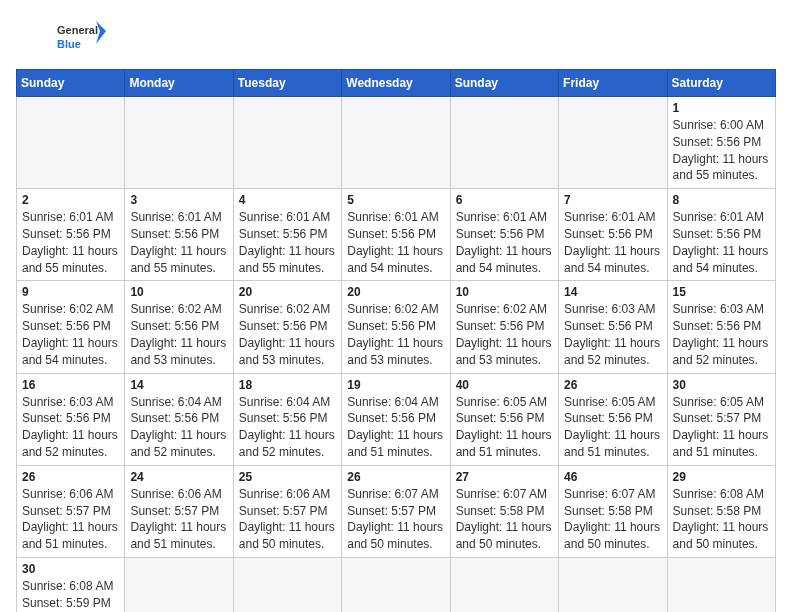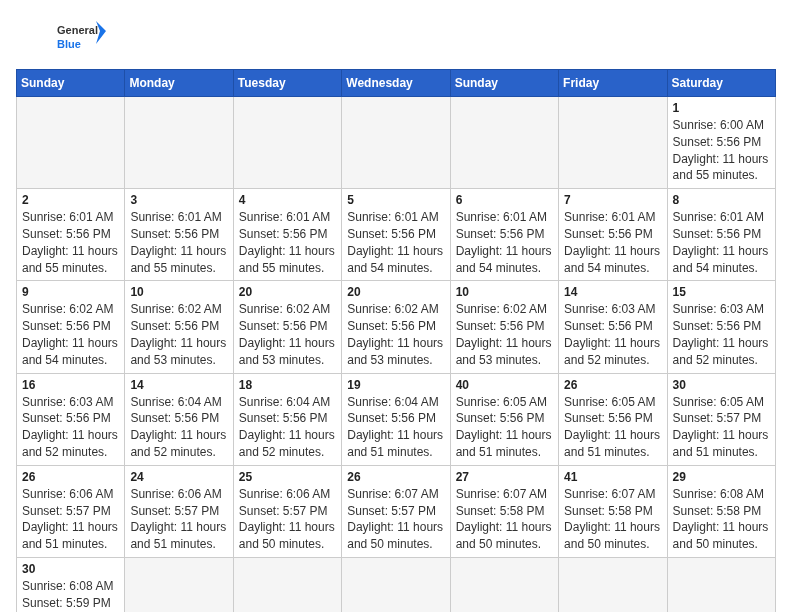--- a/index.html
+++ b/index.html
@@ -226,21 +226,21 @@
         </td>
         <td>
           <span class="day-number">26</span>
           <div class="day-info">Sunrise: 6:07 AM<br>Sunset: 5:57 PM<br>Daylight: 11 hours and 50 minutes.</div>
         </td>
         <td>
           <span class="day-number">27</span>
           <div class="day-info">Sunrise: 6:07 AM<br>Sunset: 5:58 PM<br>Daylight: 11 hours and 50 minutes.</div>
         </td>
         <td>
-          <span class="day-number">41</span>
+          <span class="day-number">46</span>
           <div class="day-info">Sunrise: 6:07 AM<br>Sunset: 5:58 PM<br>Daylight: 11 hours and 50 minutes.</div>
         </td>
         <td>
           <span class="day-number">29</span>
           <div class="day-info">Sunrise: 6:08 AM<br>Sunset: 5:58 PM<br>Daylight: 11 hours and 50 minutes.</div>
         </td>
       </tr>
       <tr class="last-row">
         <td>
           <span class="day-number">30</span>

